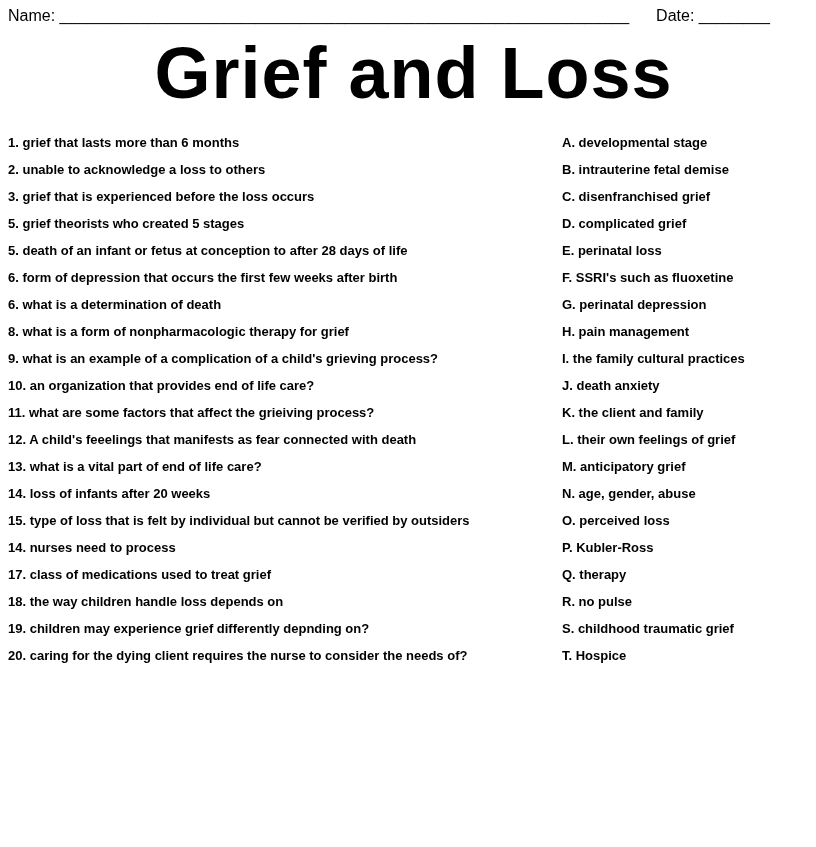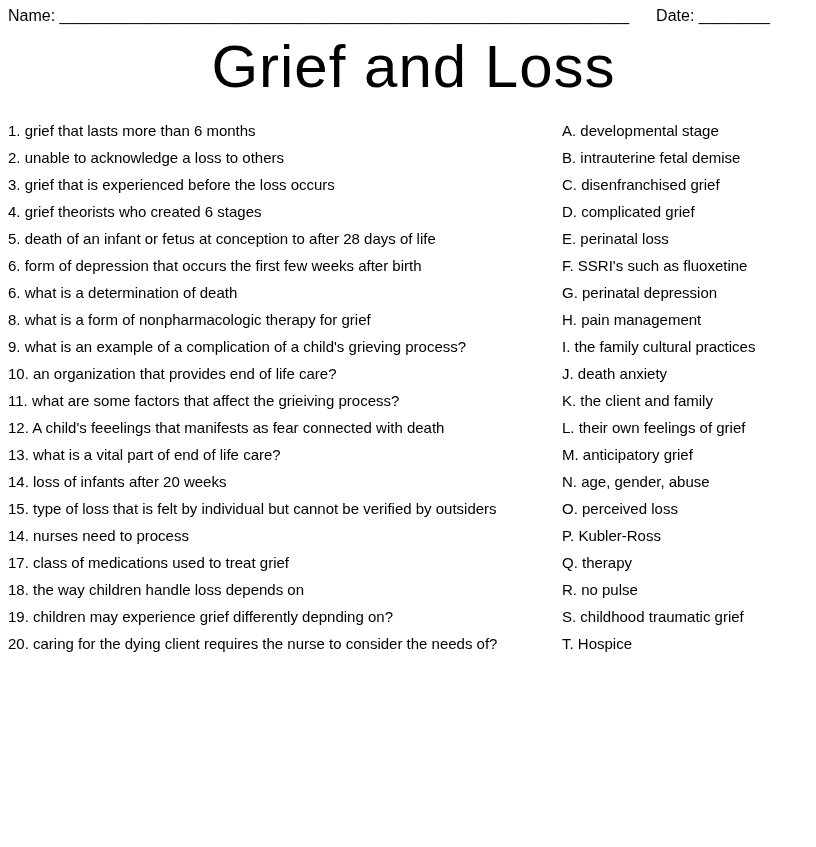--- a/index.html
+++ b/index.html
@@ -20,38 +20,38 @@
     justify-content: space-between;
     align-items: flex-start;
     padding: 7px 46px 0 8px;
     font-size: 16px;
     font-weight: normal;
     white-space: nowrap;
   }
   .header .group { white-space: nowrap; }
   .blank-line { letter-spacing: 0; }
   .title {
-    font-size: 60px;
-    font-weight: normal;
+    font-size: 72px;
+    font-weight: bold;
     letter-spacing: 1px;
     text-align: center;
     line-height: 1;
     margin: 12px 0 20px 11px;
   }
   .match {
     display: table;
     margin-left: 8px;
     border-collapse: collapse;
   }
   .mrow { display: table-row; }
   .qcol, .acol {
     display: table-cell;
     vertical-align: middle;
-    font-size: 15px;
-    font-weight: normal;
+    font-size: 13px;
+    font-weight: bold;
     line-height: 23px;
     padding: 2px 0;
     margin-left: 43px;
   }
   .qcol { width: 552px; }
   .acol { width: 220px; padding-left: 2px; }
 </style>
 </head>
 <body>
 
@@ -71,21 +71,21 @@
     </div>
     <div class="mrow">
       <div class="qcol">2. unable to acknowledge a loss to others</div>
       <div class="acol">B. intrauterine fetal demise</div>
     </div>
     <div class="mrow">
       <div class="qcol">3. grief that is experienced before the loss occurs</div>
       <div class="acol">C. disenfranchised grief</div>
     </div>
     <div class="mrow">
-      <div class="qcol">4. grief theorists who created 6 stages</div>
+      <div class="qcol">5. grief theorists who created 5 stages</div>
       <div class="acol">D. complicated grief</div>
     </div>
     <div class="mrow">
       <div class="qcol">5. death of an infant or fetus at conception to after 28 days of life</div>
       <div class="acol">E. perinatal loss</div>
     </div>
     <div class="mrow">
       <div class="qcol">6. form of depression that occurs the first few weeks after birth</div>
       <div class="acol">F. SSRI's such as fluoxetine</div>
     </div>

